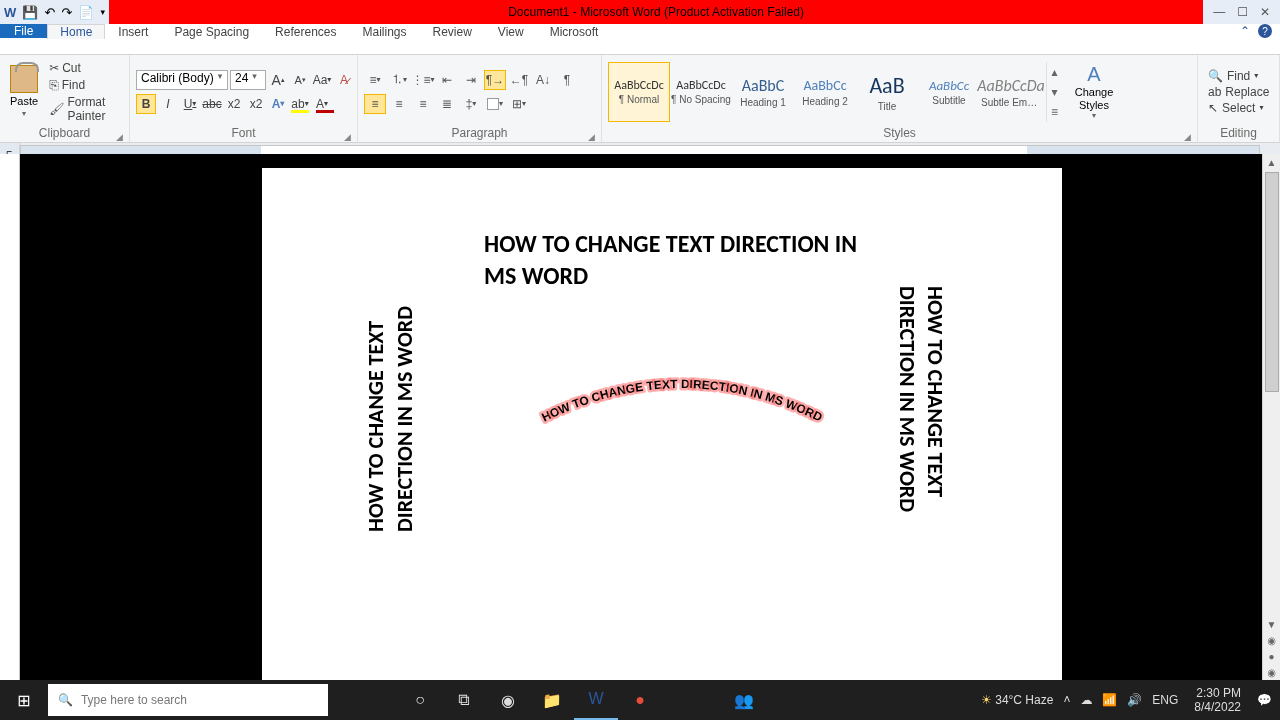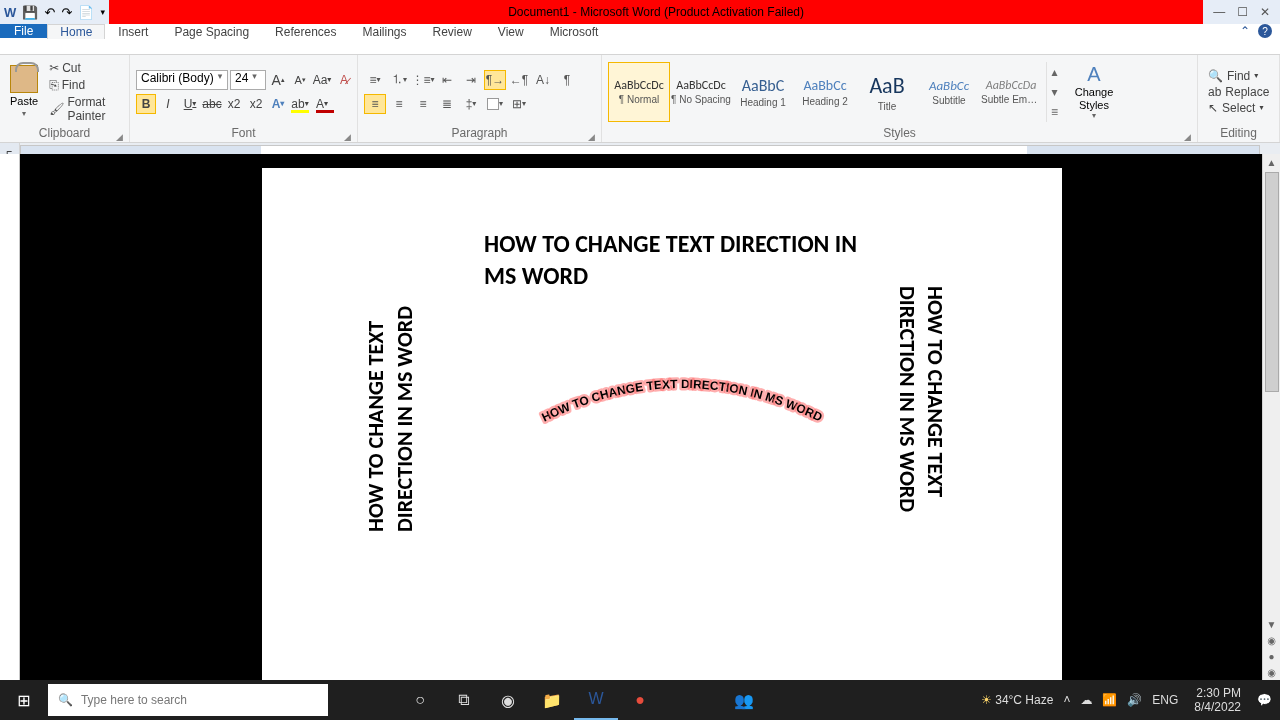--- a/index.html
+++ b/index.html
@@ -232,21 +232,21 @@
           </div>
           <div class="stylebox">
             <div class="prev" style="font-size:22px;color:#17365d">AaB</div>
             <div class="nm">Title</div>
           </div>
           <div class="stylebox">
             <div class="prev" style="font-size:13px;color:#4f81bd;font-style:italic">AaBbCc</div>
             <div class="nm">Subtitle</div>
           </div>
           <div class="stylebox">
-            <div class="prev" style="font-size:12px;color:#808080;font-style:italic">AaBbCcDa</div>
+            <div class="prev" style="font-size:16px;color:#808080;font-style:italic">AaBbCcDa</div>
             <div class="nm">Subtle Emp...</div>
           </div>
         </div>
       <div class="stylemore">
           <span>▴</span>
           <span>▾</span>
           <span>≡</span>
         </div>
       <div class="chgroup">
         <div style="font-size:20px;color:#4f81bd">A</div>

